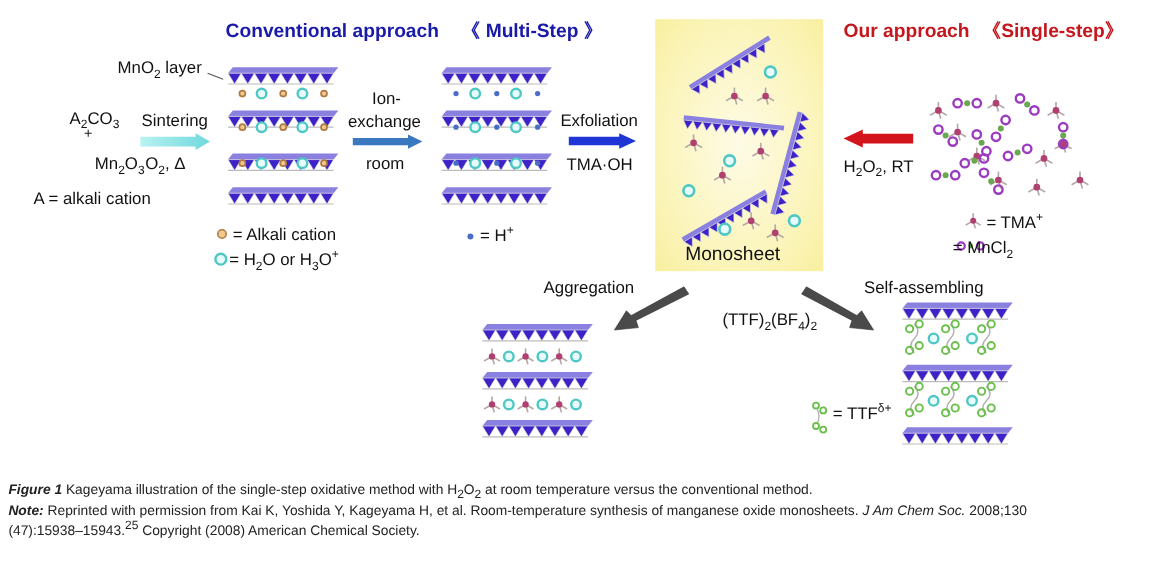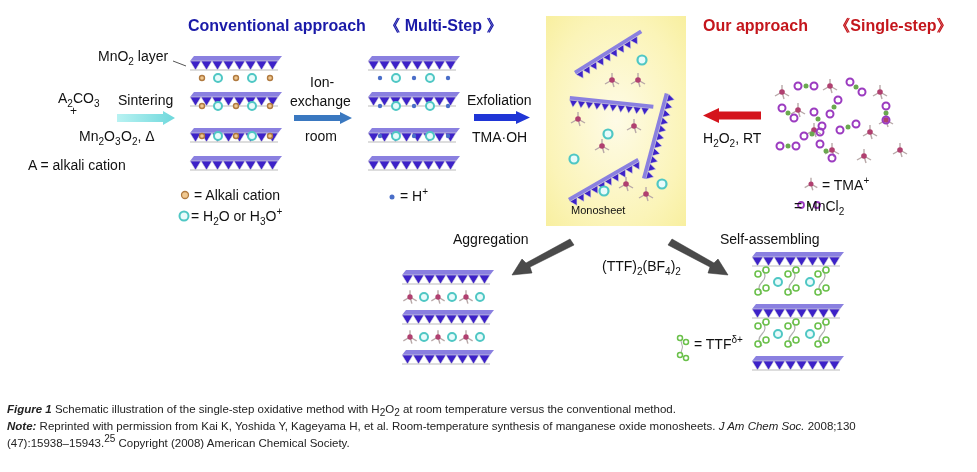--- a/index.html
+++ b/index.html
@@ -16,21 +16,21 @@
 </style>
 </head>
 <body>
 
 <div class="abs title-blue" style="left:140px;top:16px;margin-left:48px;">
   <span>Conventional approach</span>
   <span style="font-weight:bold;margin-left:14px;">《 Multi-Step 》</span>
 </div>
 <div class="abs title-red" style="left:703px;top:16px;">
   <span>Our approach</span>
-  <span style="margin-left:22px;">《Single-step》</span>
+  <span style="margin-left:6px;">《Single-step》</span>
 </div>
 
 <div class="abs t" style="left:58px;top:90px;"><span>A</span><sub>2</sub><span>CO</span><sub>3</sub></div>
 <div class="abs t" style="left:70px;top:104px;font-size:12px;">+</div>
 <div class="abs t" style="left:57px;top:128px;margin-left:22px;"><span>Mn</span><sub>2</sub><span>O</span><sub>3</sub></div>
 <div class="abs t" style="left:28px;top:157px;">A = alkali cation</div>
 
 <div class="abs t" style="left:118px;top:92px;">Sintering</div>
 <div class="abs t" style="left:121px;top:128px;"><span>O</span><sub>2</sub><span>, Δ</span></div>
 <svg style="left:117px;top:111px;" width="58" height="14">
@@ -308,21 +308,21 @@
       <circle cx="80" cy="168" r="2.8" fill="#b04070"></circle>
     </g>
     <g>
       <line x1="100" y1="178" x2="100" y2="171" stroke="#b8a8a8" stroke-width="1.4"></line>
       <line x1="100" y1="178" x2="93" y2="182" stroke="#b8a8a8" stroke-width="1.4"></line>
       <line x1="100" y1="178" x2="107" y2="182" stroke="#b8a8a8" stroke-width="1.4"></line>
       <line x1="100" y1="178" x2="102" y2="185" stroke="#b8a8a8" stroke-width="1.4"></line>
       <circle cx="100" cy="178" r="2.8" fill="#b04070"></circle>
     </g>
   </svg>
-<div class="abs" style="left:571px;top:204px;font-size:11px;">Monosheet</div>
+<div class="abs" style="left:571px;top:204px;font-size:16px;">Monosheet</div>
 
 <svg style="left:703px;top:108px;" width="58" height="15">
     <polygon points="0,7.5 16,0 16,3.5 58,3.5 58,11.5 16,11.5 16,15" fill="#d4141c"></polygon>
   </svg>
 <div class="abs t" style="left:703px;top:130px;"><span>H</span><sub>2</sub><span>O</span><sub>2</sub><span>, RT</span></div>
 
 <svg id="mix" style="left:770px;top:80px;" width="150" height="90">
     <g>
       <line x1="12" y1="12" x2="12" y2="5" stroke="#b8a8a8" stroke-width="1.4"></line>
       <line x1="12" y1="12" x2="5" y2="16" stroke="#b8a8a8" stroke-width="1.4"></line>
@@ -645,15 +645,15 @@
 
 <svg style="left:676px;top:333px;" width="14" height="28">
     <circle cx="4" cy="5" r="2.5" fill="none" stroke="#6ac04a" stroke-width="1.5"></circle>
     <circle cx="10" cy="9" r="2.5" fill="none" stroke="#6ac04a" stroke-width="1.5"></circle>
     <path d="M5 8 Q8 14 5 20" stroke="#aaa" fill="none"></path>
     <circle cx="4" cy="22" r="2.5" fill="none" stroke="#6ac04a" stroke-width="1.5"></circle>
     <circle cx="10" cy="25" r="2.5" fill="none" stroke="#6ac04a" stroke-width="1.5"></circle>
   </svg>
 <div class="abs t" style="left:694px;top:336px;"><span>= TTF</span><sup>δ+</sup></div>
 
-<div class="caption" style="top:403px;"><b>Figure 1</b><span> Schematic illustration of the single-step oxidative method with H</span><sub>2</sub><span>O</span><sub>2</sub><span> at room temperature versus the conventional method.</span></div>
+<div class="caption" style="top:403px;"><b>Figure 1</b><span> Kageyama illustration of the single-step oxidative method with H</span><sub>2</sub><span>O</span><sub>2</sub><span> at room temperature versus the conventional method.</span></div>
 <div class="caption" style="top:420px;"><b>Note:</b><span> Reprinted with permission from Kai K, Yoshida Y, Kageyama H, et al. Room-temperature synthesis of manganese oxide monosheets. </span><i>J Am Chem Soc.</i><span> 2008;130</span></div>
 <div class="caption" style="top:437px;"><span>(47):15938–15943.</span><sup>25</sup><span> Copyright (2008) American Chemical Society.</span></div>
 
 </body></html>

